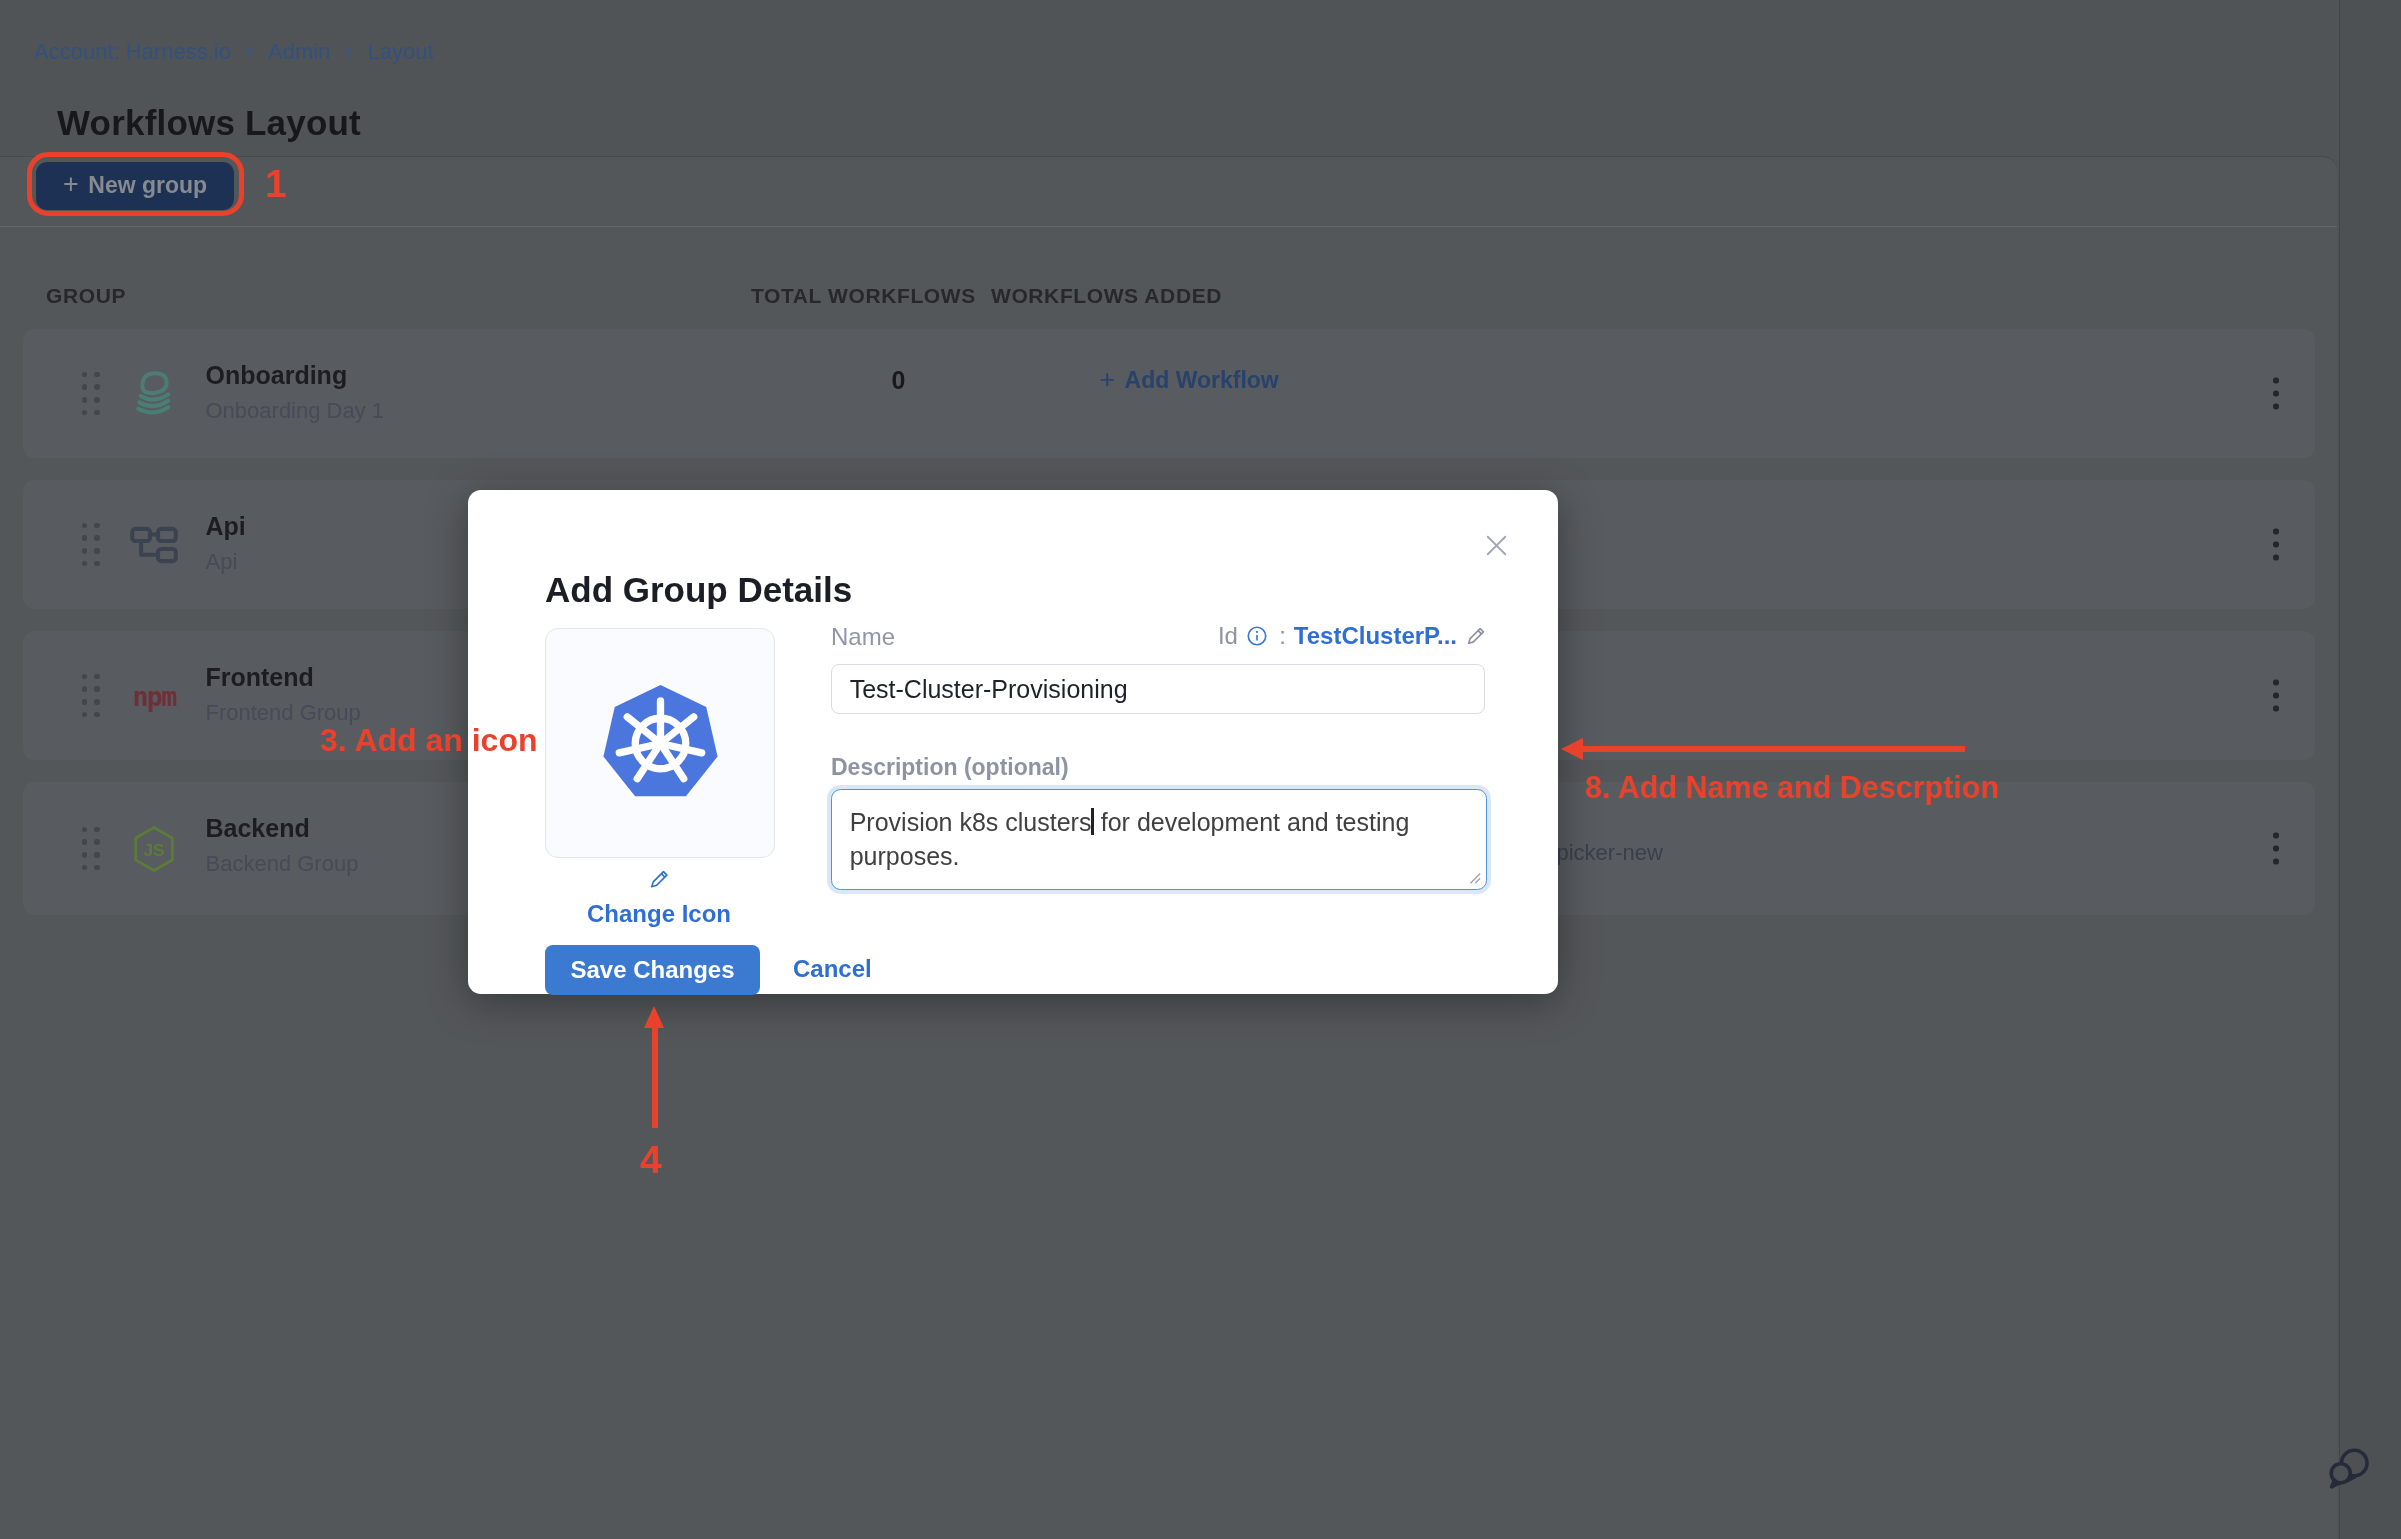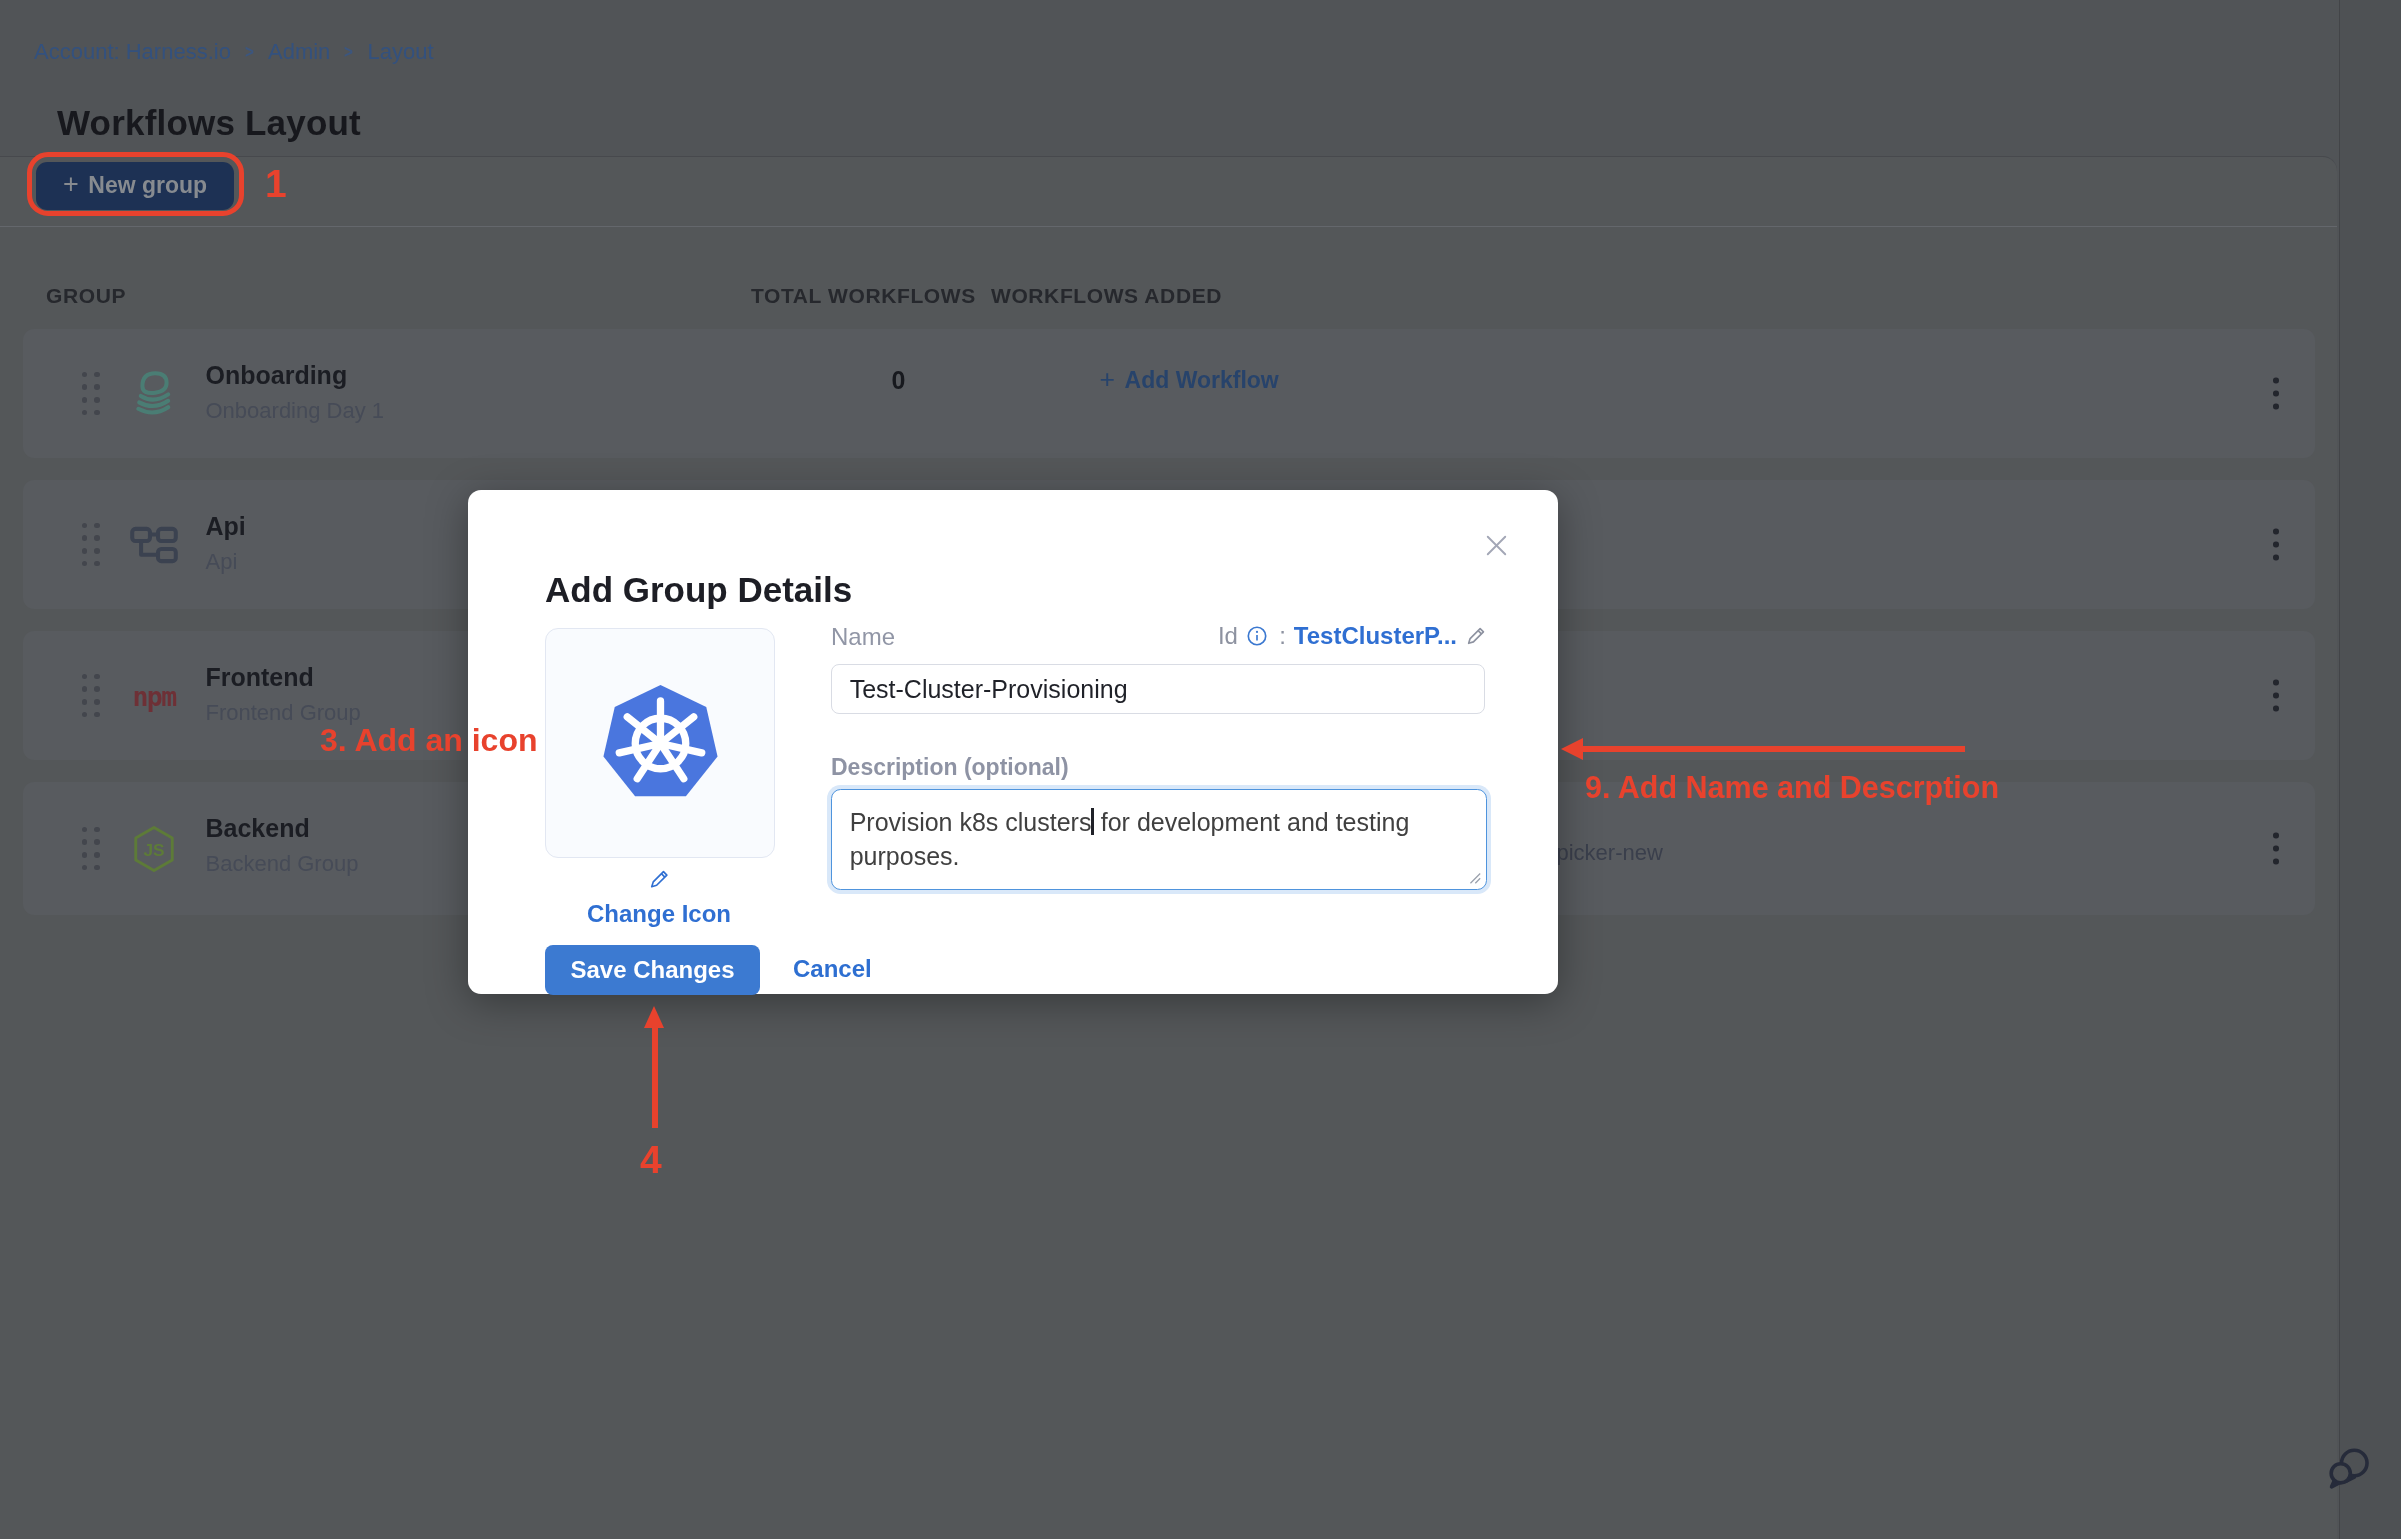--- a/index.html
+++ b/index.html
@@ -297,18 +297,18 @@
   </div>
 
   <button class="save-btn">Save Changes</button>
   <a href="#" class="cancel-link">Cancel</a>
 </div>
 
 <div class="anno anno-box"></div>
 <div class="anno anno-num anno-1">1</div>
 <div class="anno arrow2-line"></div>
 <div class="anno arrow2-head"></div>
-<div class="anno anno-text anno-2">9. Add Name and Descrption</div>
+<div class="anno anno-text anno-2">8. Add Name and Descrption</div>
 <div class="anno anno-text anno-3">3. Add an icon</div>
 <div class="anno arrow4-line"></div>
 <div class="anno arrow4-head"></div>
 <div class="anno anno-num anno-4">4</div>
 
 
 </body></html>

